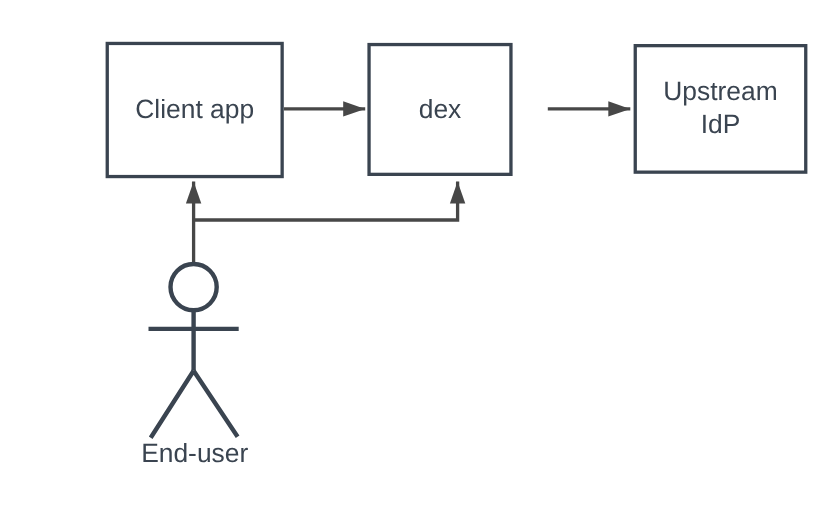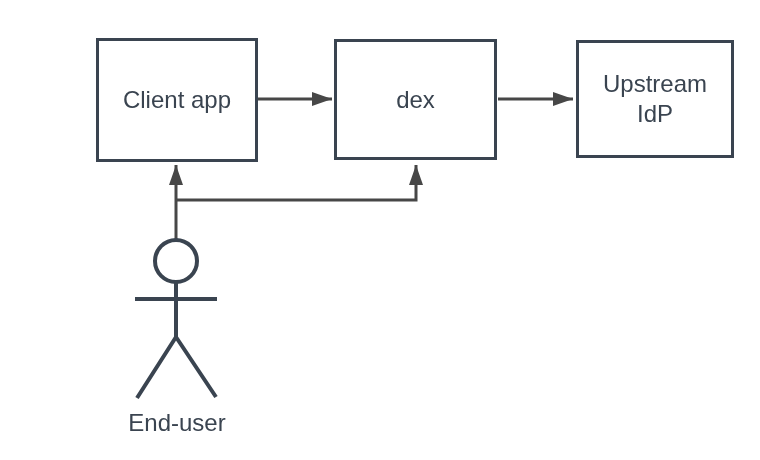--- a/index.html
+++ b/index.html
@@ -46,26 +46,26 @@
     color: var(--node-text, #3A4450);
     font-size: 24px;
     line-height: 30px;
     display: flex;
     flex-direction: column;
     align-items: center;
     justify-content: center;
     text-align: center;
   }
   .node-client { left: 80px;  top: 38px; width: 162px; height: 124px; }
-  .node-dex    { left: 318px; top: 39px; width: 163px; height: 121px; }
+  .node-dex    { left: 318px; top: 39px; width: 132px; height: 121px; }
   .node-idp    { left: 560px; top: 40px; width: 158px; height: 118px; }
   .actor-label {
     position: absolute;
     left: 101px;
-    top: 409px;
+    top: 399px;
     width: 120px;
     text-align: center;
     font-size: 24px;
     line-height: 28px;
     color: var(--node-text, #3A4450);
   }
 </style>
 </head>
 <body>
 

